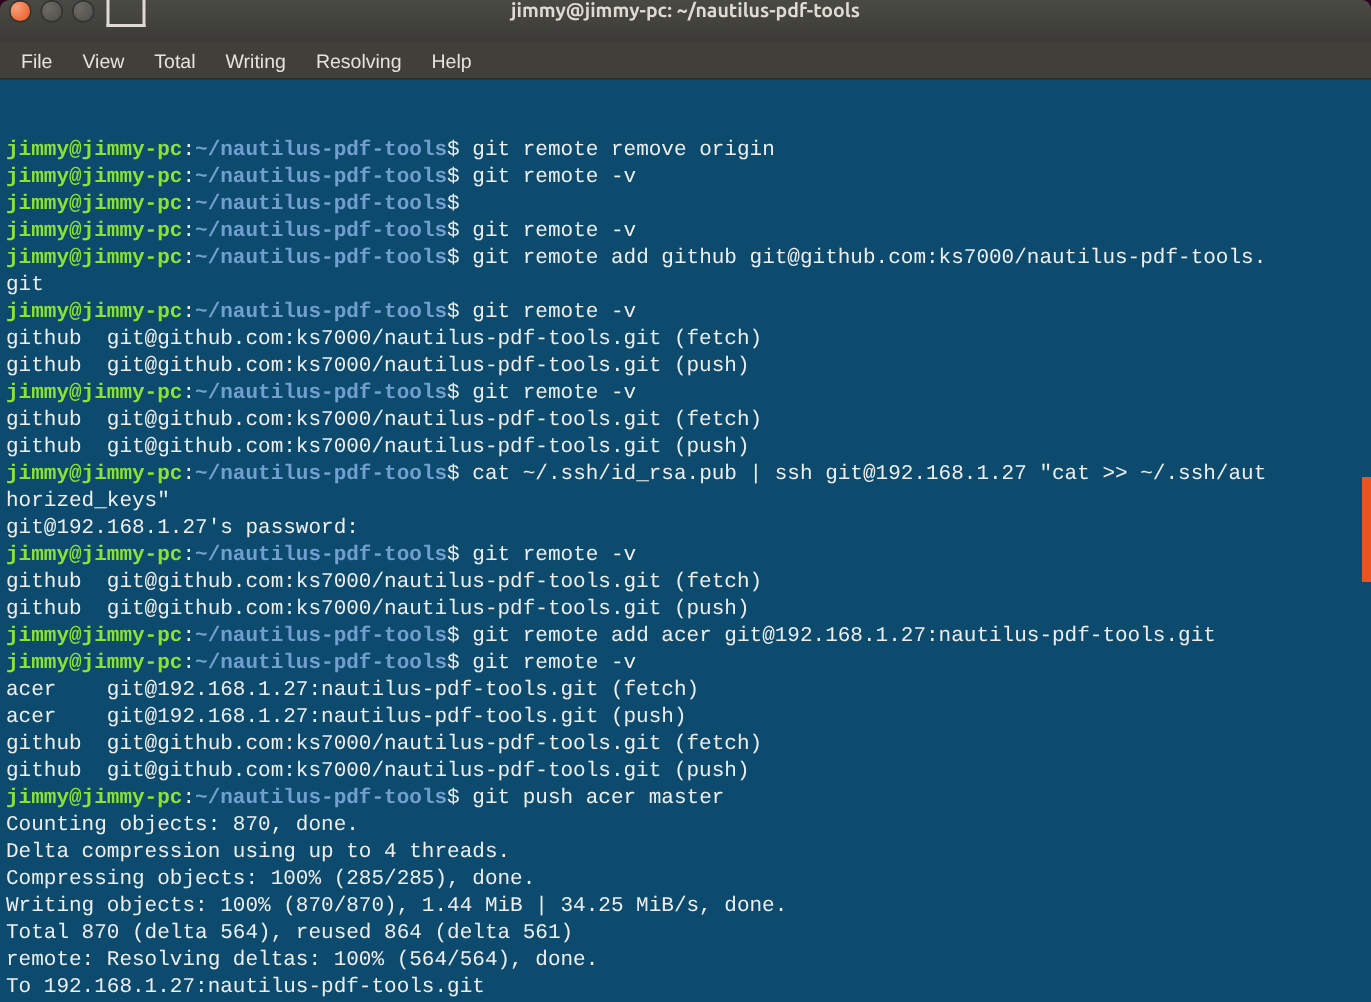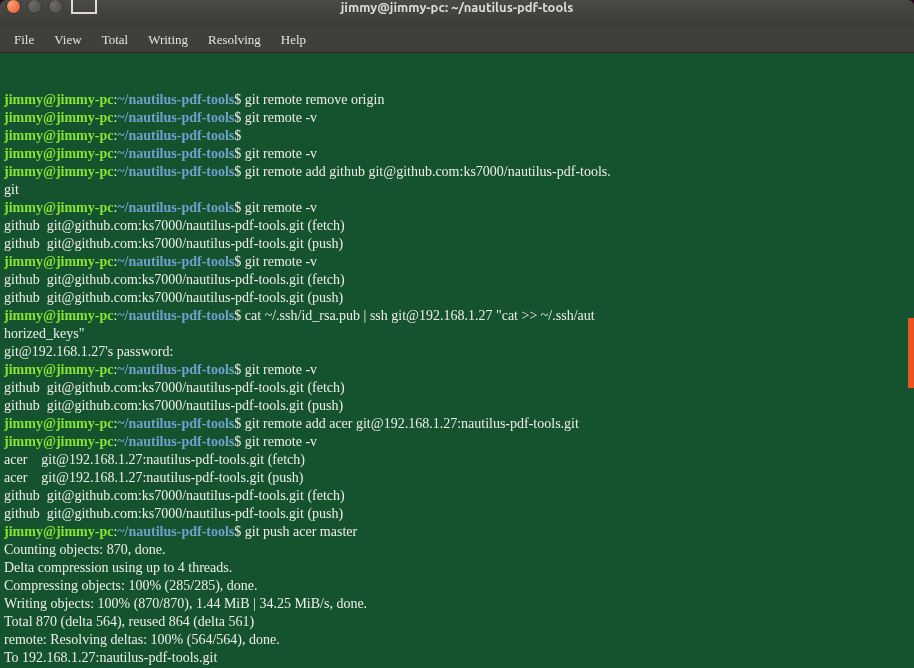--- a/index.html
+++ b/index.html
@@ -7,22 +7,22 @@
     font-family: "Ubuntu Mono", "DejaVu Sans Mono", monospace;
     background: #2c001e;
     width: 914px;
     height: 668px;
     overflow: hidden;
   }
   .titlebar {
     height: 28px;
     background: linear-gradient(to bottom, #4a4a45 0%, #3c3b37 100%);
     display: flex;
-    align-items: flex-end;
-    padding: 14px 6px;
+    align-items: flex-start;
+    padding: 0 6px;
     position: relative;
     border-top-left-radius: 6px;
     border-top-right-radius: 6px;
   }
   .window-controls { display: flex; gap: 6px; align-items: center; }
   .wc-btn {
     width: 15px; height: 15px; border-radius: 50%;
     border: 1px solid #333;
     display: inline-block;
   }
@@ -46,34 +46,34 @@
     border-bottom: 2px solid #dfdbd2;
     position: relative;
   }
   .menubar {
     height: 25px;
     background: #403f3a;
     display: flex;
     align-items: center;
     padding: 0 4px;
     gap: 0;
-    font-family: Liberation Serif, serif;
+    font-family: Liberation Sans, sans-serif;
     font-size: 13px;
     color: #e6e3dc;
     border-bottom: 1px solid #2b2a27;
   }
   .menu-item { padding: 3px 10px; cursor: default; }
   .terminal {
-    background: #14532d;
+    background: #0c4a6e;
     padding: 2px 4px;
     color: #eeeeec;
     font-size: 14px;
     line-height: 18px;
     white-space: pre;
-    font-family: Liberation Serif, serif;
+    font-family: Liberation Mono, monospace;
     height: calc(668px - 28px - 25px);
     overflow: hidden;
     position: relative;
   }
   .g { color: #8ae234; font-weight: bold; }  
   .b { color: #729fcf; font-weight: bold; }  
   .w { color: #eeeeec; }
   .scroll-indicator {
     position: absolute;
     right: 0;

